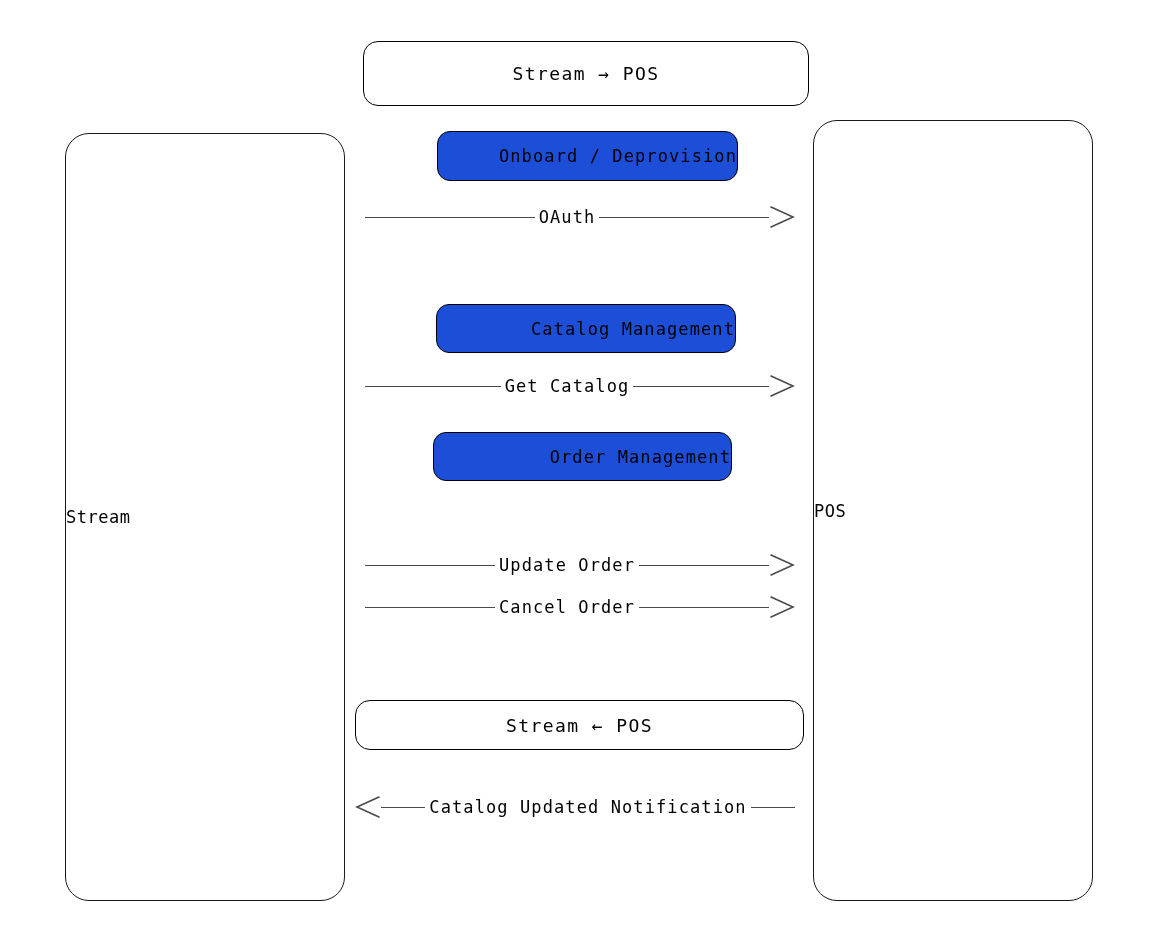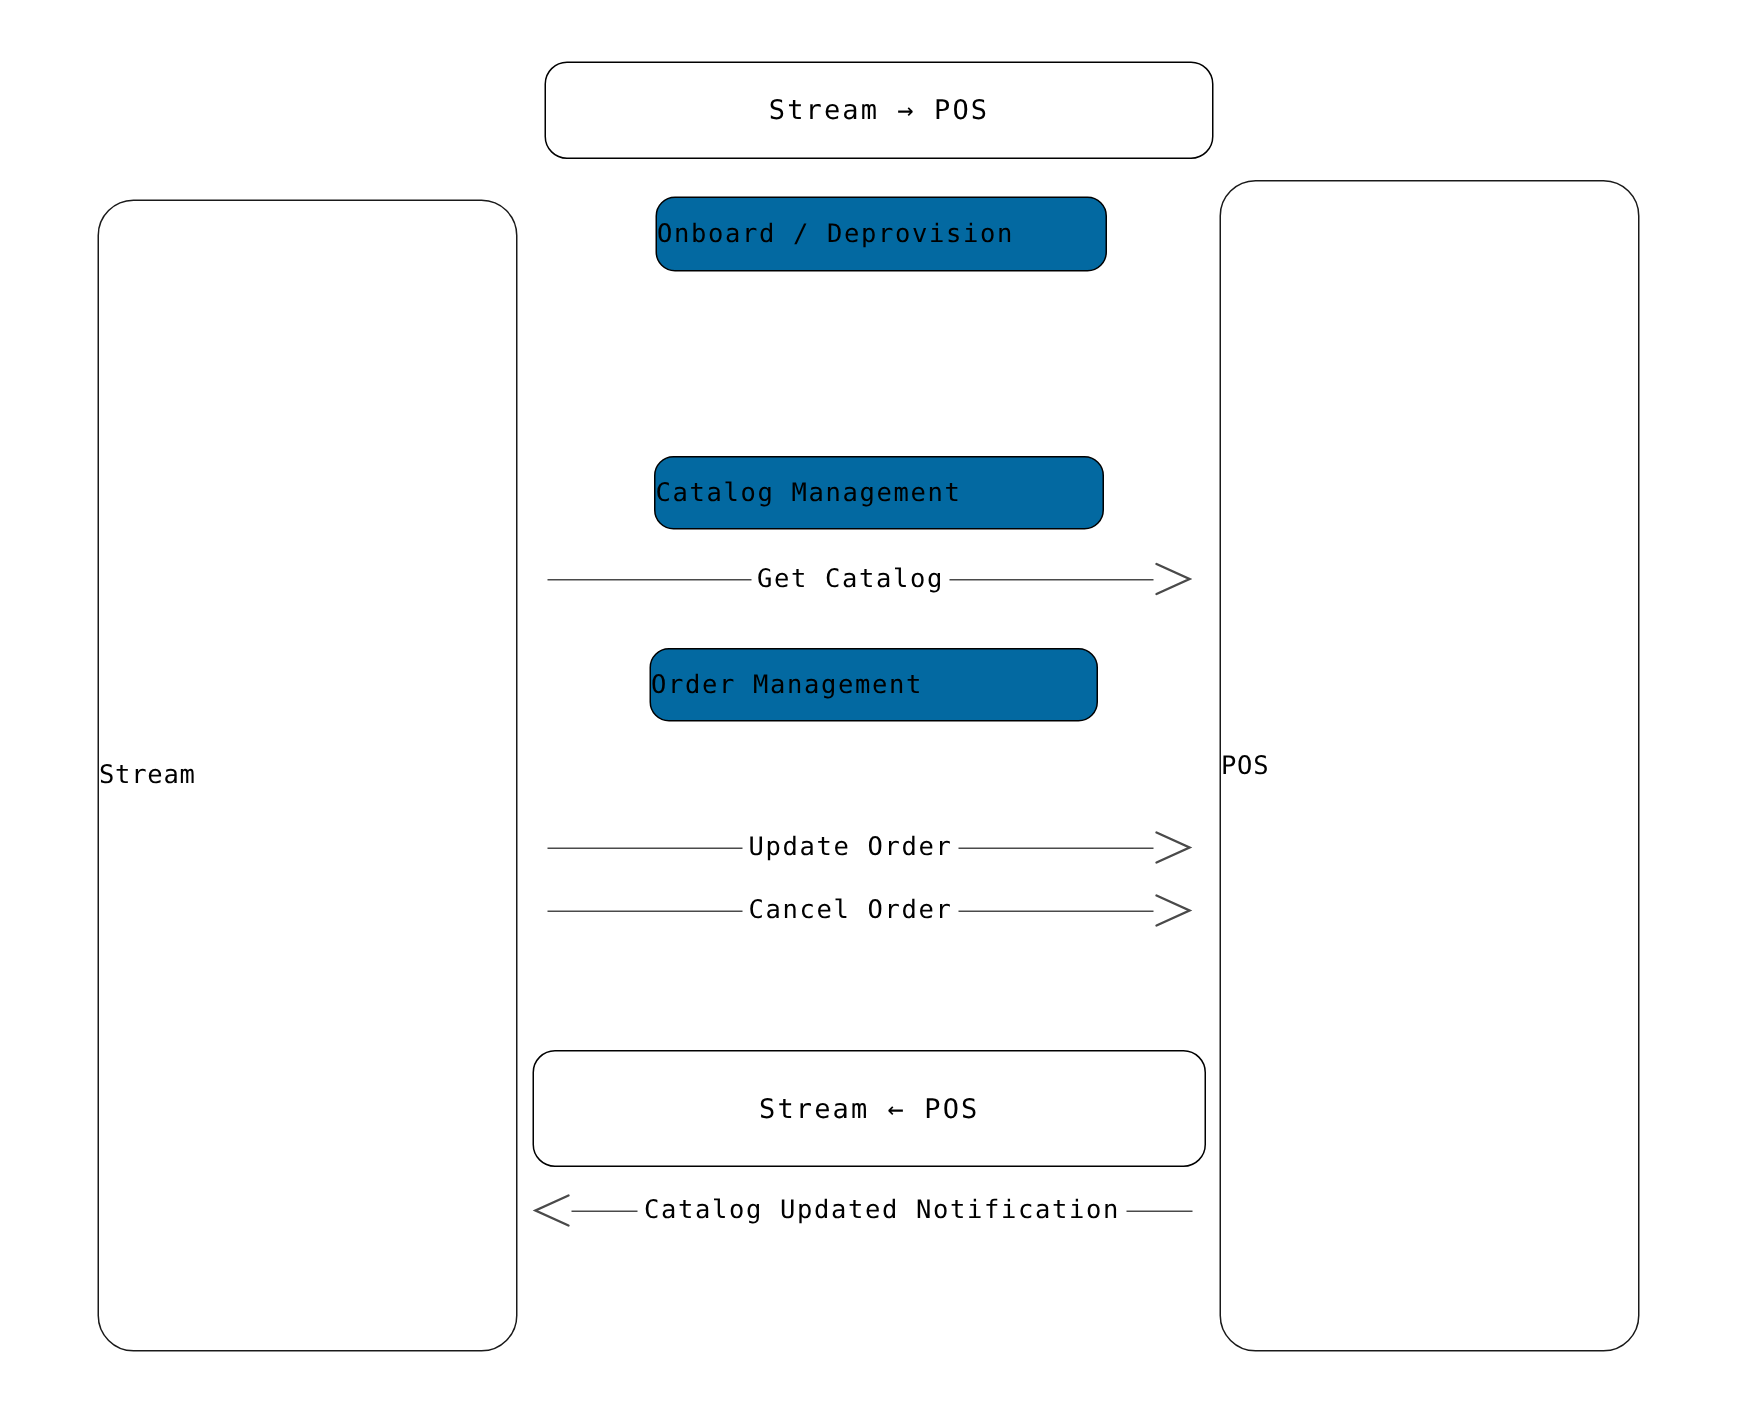--- a/index.html
+++ b/index.html
@@ -50,32 +50,32 @@
     align-items: center;
     justify-content: center;
   }
   .banner-label {
     font-size: 18px;
     letter-spacing: 1.4px;
     white-space: nowrap;
     color: #000;
   }
   #banner-top    { left: 363px; top: 41px;  width: 446px; height: 65px; }
-  #banner-bottom { left: 355px; top: 700px; width: 449px; height: 78px; }
+  #banner-bottom { left: 355px; top: 700px; width: 449px; height: 50px; }
 
   
   .group-box {
     position: absolute;
     border: 1.5px solid #000000;
     border-radius: 13px;
-    background: #0369a1;
+    background: #1d4ed8;
     box-sizing: border-box;
     display: flex;
     align-items: center;
-    justify-content: flex-start;
+    justify-content: flex-end;
   }
   .group-label {
     font-size: 17px;
     letter-spacing: 1.1px;
     white-space: nowrap;
     color: #000;
   }
   #group-onboard { left: 437px; top: 131px; width: 301px; height: 50px; }
   #group-catalog { left: 436px; top: 304px; width: 300px; height: 49px; }
   #group-order   { left: 433px; top: 432px; width: 299px; height: 49px; }
@@ -122,20 +122,30 @@
   </div>
 
   <div class="banner" id="banner-top">
     <span class="banner-label">Stream → POS</span>
   </div>
 
   <div class="group-box" id="group-onboard">
     <span class="group-label">Onboard / Deprovision</span>
   </div>
 
+  <div class="message" style="left:365px; top:200px; width:430px;">
+    <span class="msg-line"></span>
+    <span class="msg-label">OAuth</span>
+    <span class="msg-line"></span>
+    <span class="msg-head">
+      <svg width="26" height="26" viewBox="0 0 26 26">
+        <polyline points="2,3 24,13 2,23" fill="none" stroke="#4a4a4a" stroke-width="1.6" stroke-linecap="round" stroke-linejoin="miter"></polyline>
+      </svg>
+    </span>
+  </div>
 
 
   <div class="group-box" id="group-catalog">
     <span class="group-label">Catalog Management</span>
   </div>
 
   <div class="message" style="left:365px; top:369px; width:430px;">
     <span class="msg-line"></span>
     <span class="msg-label">Get Catalog</span>
     <span class="msg-line"></span>

